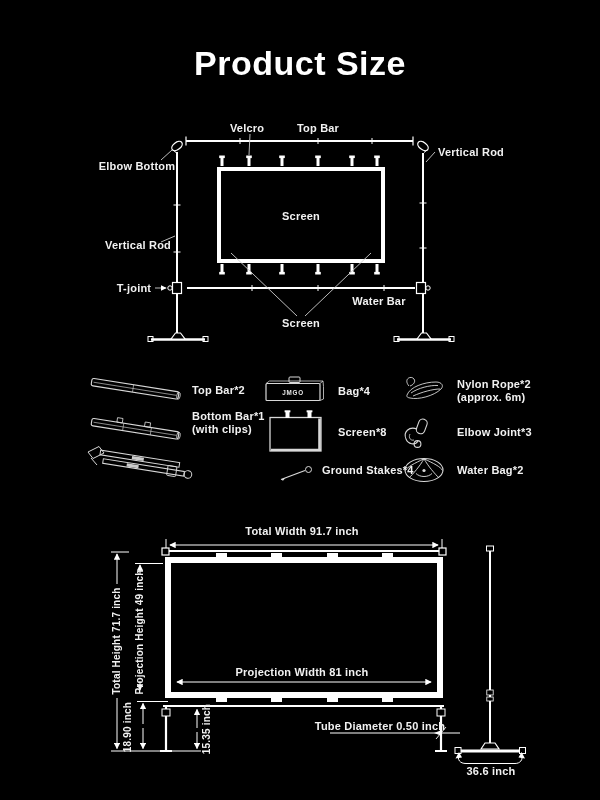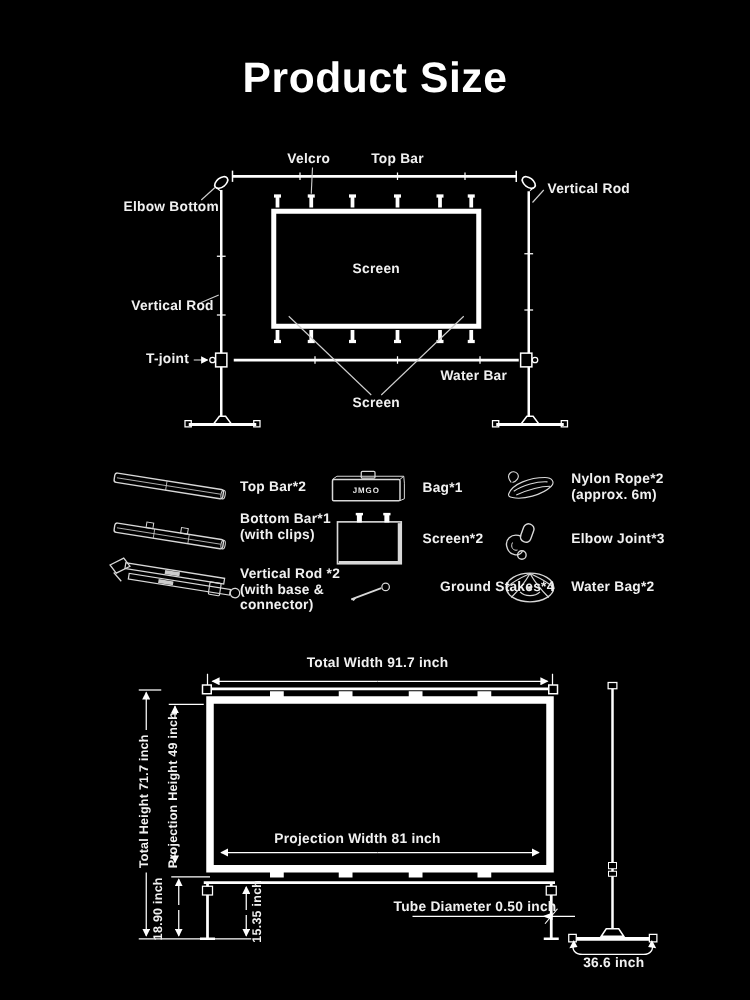--- a/index.html
+++ b/index.html
@@ -301,35 +301,32 @@
   <div class="lbl" style="left:318px;top:128px">Top Bar</div>
   <div class="lbl" style="left:137px;top:166px">Elbow Bottom</div>
   <div class="lbl left" style="left:438px;top:152px">Vertical Rod</div>
   <div class="lbl" style="left:138px;top:245px">Vertical Rod</div>
   <div class="lbl" style="left:134px;top:288px">T-joint</div>
   <div class="lbl" style="left:379px;top:301px">Water Bar</div>
   <div class="lbl" style="left:301px;top:323px">Screen</div>
   <div class="lbl" style="left:301px;top:216px">Screen</div>
 
   <div class="lbl left" style="left:192px;top:390px">Top Bar*2</div>
-  <div class="lbl left" style="left:338px;top:391px">Bag*1</div>
+  <div class="lbl left" style="left:338px;top:391px">Bag*4</div>
   <div class="lbl left" style="left:457px;top:390px">Nylon Rope*2
 (approx. 6m)</div>
   <div class="lbl left" style="left:192px;top:422px">Bottom Bar*1
 (with clips)</div>
-  <div class="lbl left" style="left:338px;top:432px">Screen*2</div>
+  <div class="lbl left" style="left:338px;top:432px">Screen*8</div>
   <div class="lbl left" style="left:457px;top:432px">Elbow Joint*3</div>
-  <div class="lbl left" style="left:192px;top:472px">Vertical Rod *2
-(with base &amp;
-connector)</div>
-  <div class="lbl left" style="left:352px;top:470px">Ground Stakes*4</div>
+  <div class="lbl left" style="left:322px;top:470px">Ground Stakes*4</div>
   <div class="lbl left" style="left:457px;top:470px">Water Bag*2</div>
 
   <div class="lbl" style="left:302px;top:531px">Total Width 91.7 inch</div>
   <div class="lbl rot" style="left:117px;top:641px">Total Height 71.7 inch</div>
   <div class="lbl rot" style="left:140px;top:632px">Projection Height 49 inch</div>
-  <div class="lbl" style="left:286px;top:672px">Projection Width 81 inch</div>
+  <div class="lbl" style="left:302px;top:672px">Projection Width 81 inch</div>
   <div class="lbl rot" style="left:128px;top:727px">18.90 inch</div>
   <div class="lbl rot" style="left:207px;top:729px">15.35 inch</div>
   <div class="lbl" style="left:380px;top:726px">Tube Diameter 0.50 inch</div>
   <div class="lbl" style="left:491px;top:771px">36.6 inch</div>
 
 </div>
 
 </body></html>

